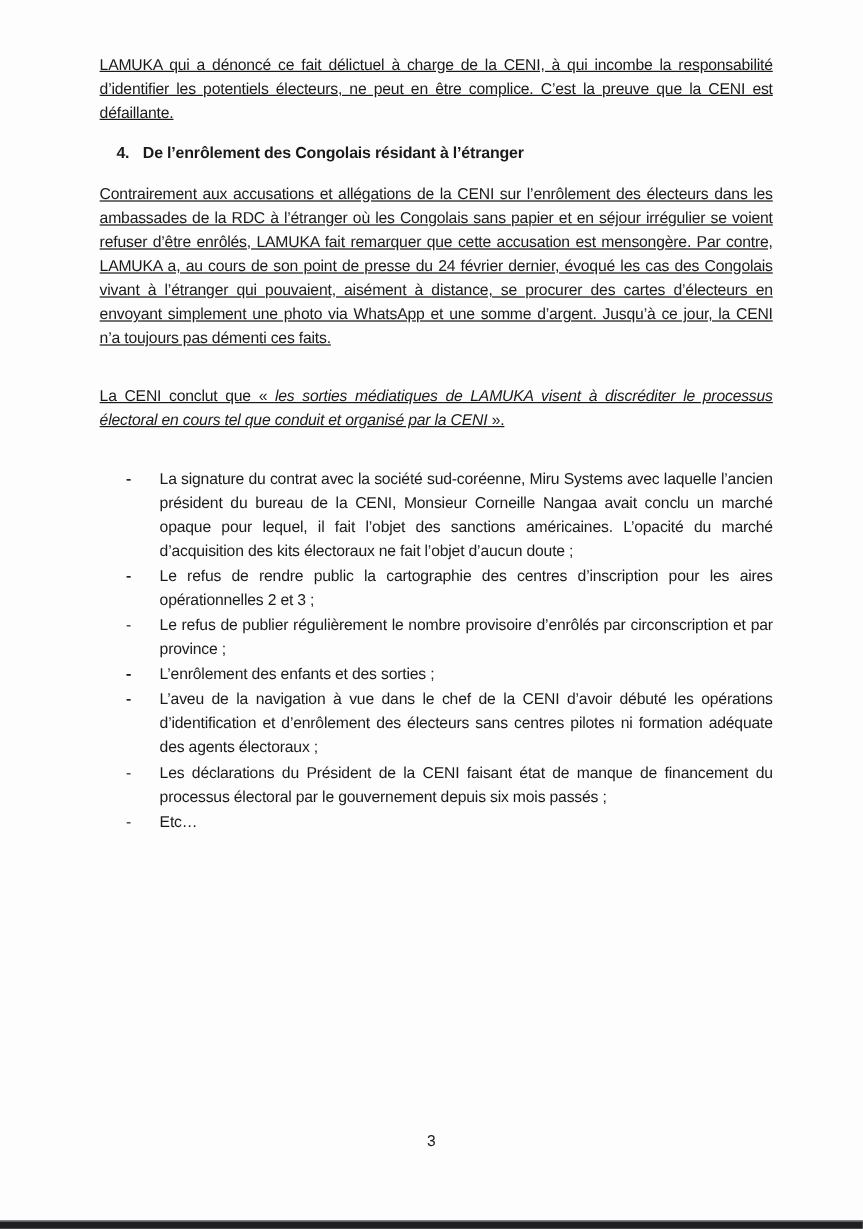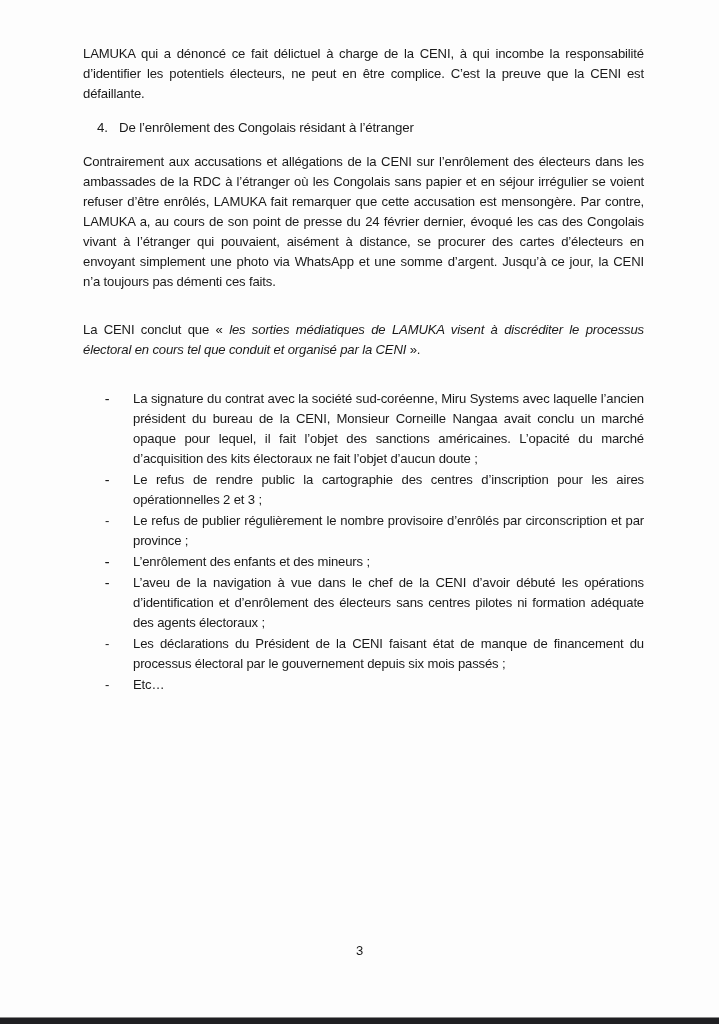--- a/index.html
+++ b/index.html
@@ -3,23 +3,23 @@
 <meta charset="utf-8">
 <style>
   html, body { margin: 0; padding: 0; }
   body {
     width: 719px; height: 1024px; overflow: hidden;
     background: #fdfdfd; position: relative;
     font-family: "Liberation Sans", sans-serif;
     color: #1a1a1a;
   }
   .page { position: absolute; left: 83px; top: 44px; width: 561px; font-size: 13.1px; line-height: 20px; letter-spacing: -0.15px; }
-  .para { margin: 0; text-align: justify; }
+  .para { margin: 0; text-align: justify; text-decoration: underline; }
   .gap { height: 14px; }
-  .heading { font-weight: normal; margin: 0 0 0 14px; font-size: 13.3px; }
+  .heading { font-weight: bold; margin: 0 0 0 14px; font-size: 13.3px; }
   .heading .num { display: inline-block; width: 22px; }
   .ital { font-style: italic; }
   ul.dash { list-style: none; margin: 0; padding: 0; }
   ul.dash li { position: relative; padding-left: 50px; text-align: justify; margin-bottom: 1px; }
   ul.dash li .bullet { position: absolute; left: 22px; top: 0; }
   .pagenum { position: absolute; left: 0; width: 719px; top: 943px; text-align: center; font-size: 13px; }
   .bottombar { position: absolute; left: 0; bottom: 0; width: 719px; height: 6px; background: #1f1f22; border-top: 1px solid #8a8a8a; }
 </style>
 </head>
 <body>
@@ -41,21 +41,21 @@
   <div class="gap"></div>
 
   <ul class="dash">
     <li><span class="bullet">-</span></li>
     <li><span class="bullet">-</span><span>La signature du contrat avec la société sud-coréenne, Miru Systems avec laquelle l’ancien président du bureau de la CENI, Monsieur Corneille Nangaa avait conclu un marché opaque pour lequel, il fait l’objet des sanctions américaines. L’opacité du marché d’acquisition des kits électoraux ne fait l’objet d’aucun doute ;</span></li>
     <li><span class="bullet">-</span></li>
     <li><span class="bullet">-</span><span>Le refus de rendre public la cartographie des centres d’inscription pour les aires opérationnelles 2 et 3 ;</span></li>
     <li><span class="bullet">-</span><span>Le refus de publier régulièrement le nombre provisoire d’enrôlés par circonscription et par province ;</span></li>
     <li><span class="bullet">-</span></li>
     <li><span class="bullet">-</span></li>
-    <li><span class="bullet">-</span><span>L’enrôlement des enfants et des mineurs ;</span></li>
+    <li><span class="bullet">-</span><span>L’enrôlement des enfants et des sorties ;</span></li>
     <li><span class="bullet">-</span></li>
     <li><span class="bullet">-</span><span>L’aveu de la navigation à vue dans le chef de la CENI d’avoir débuté les opérations d’identification et d’enrôlement des électeurs sans centres pilotes ni formation adéquate des agents électoraux ;</span></li>
     <li><span class="bullet">-</span><span>Les déclarations du Président de la CENI faisant état de manque de financement du processus électoral par le gouvernement depuis six mois passés ;</span></li>
     <li><span class="bullet">-</span><span>Etc…</span></li>
   </ul>
 </div>
 
 <div class="pagenum">3</div>
 <div class="bottombar"></div>
 

